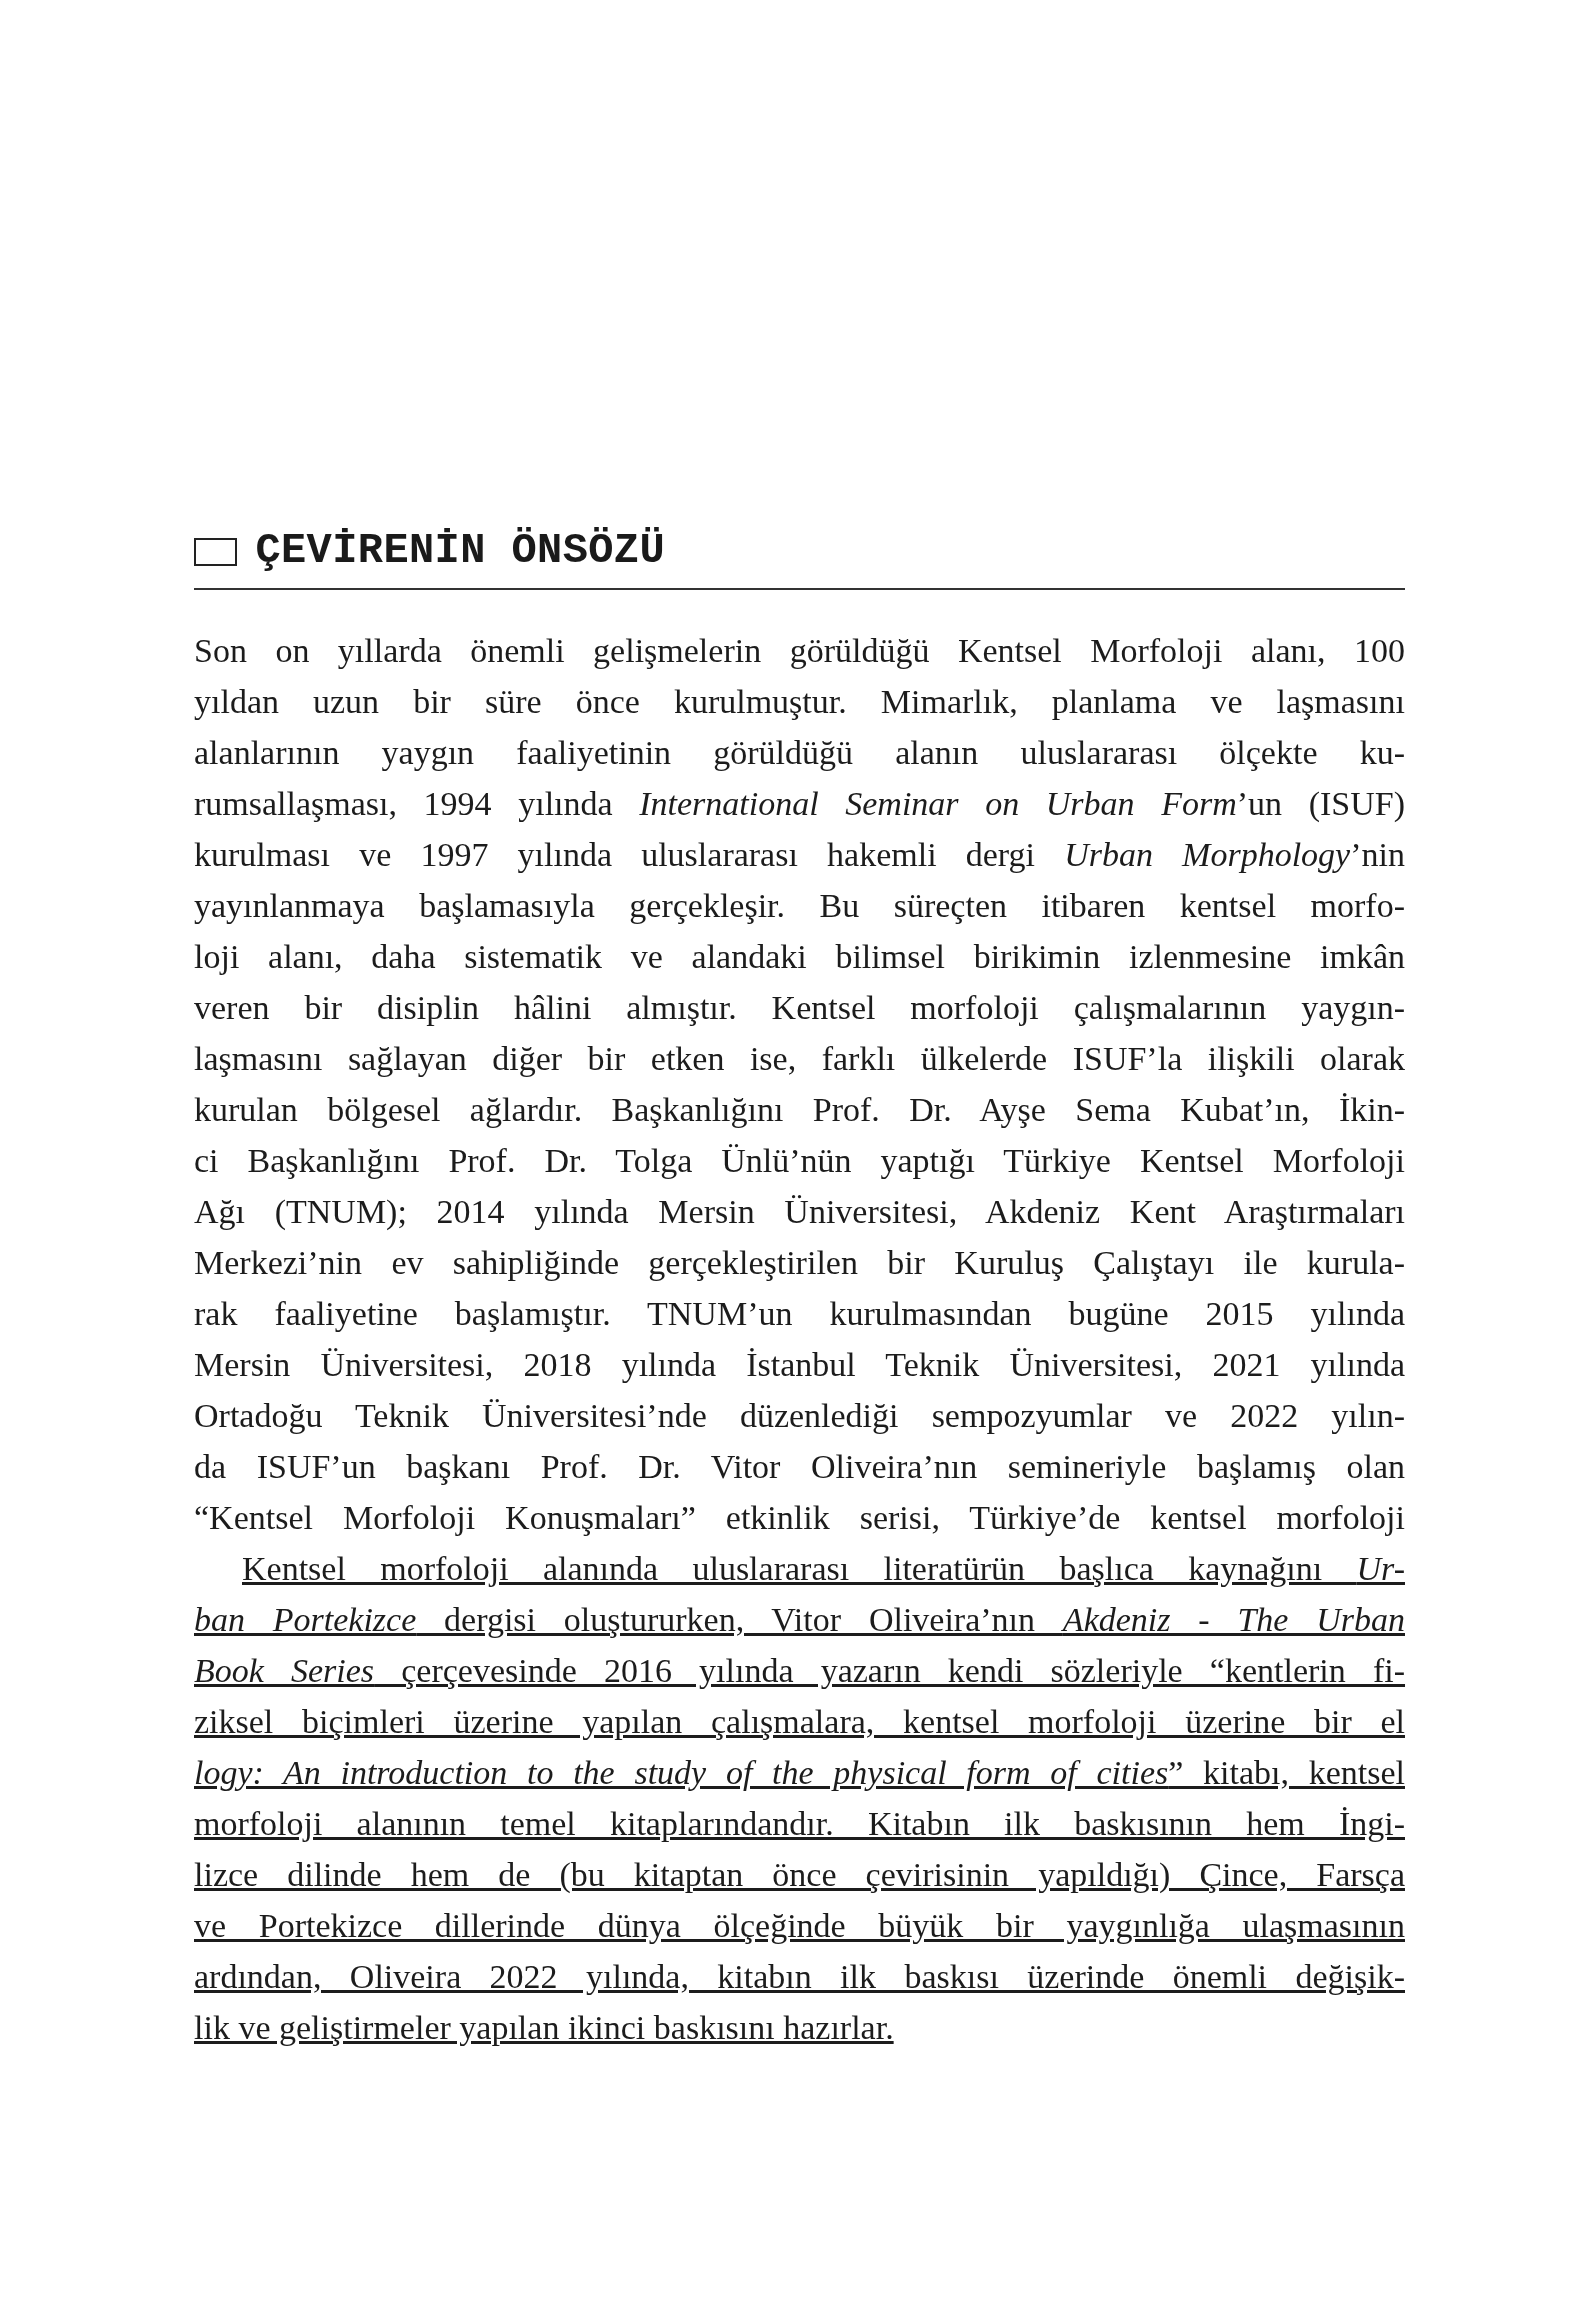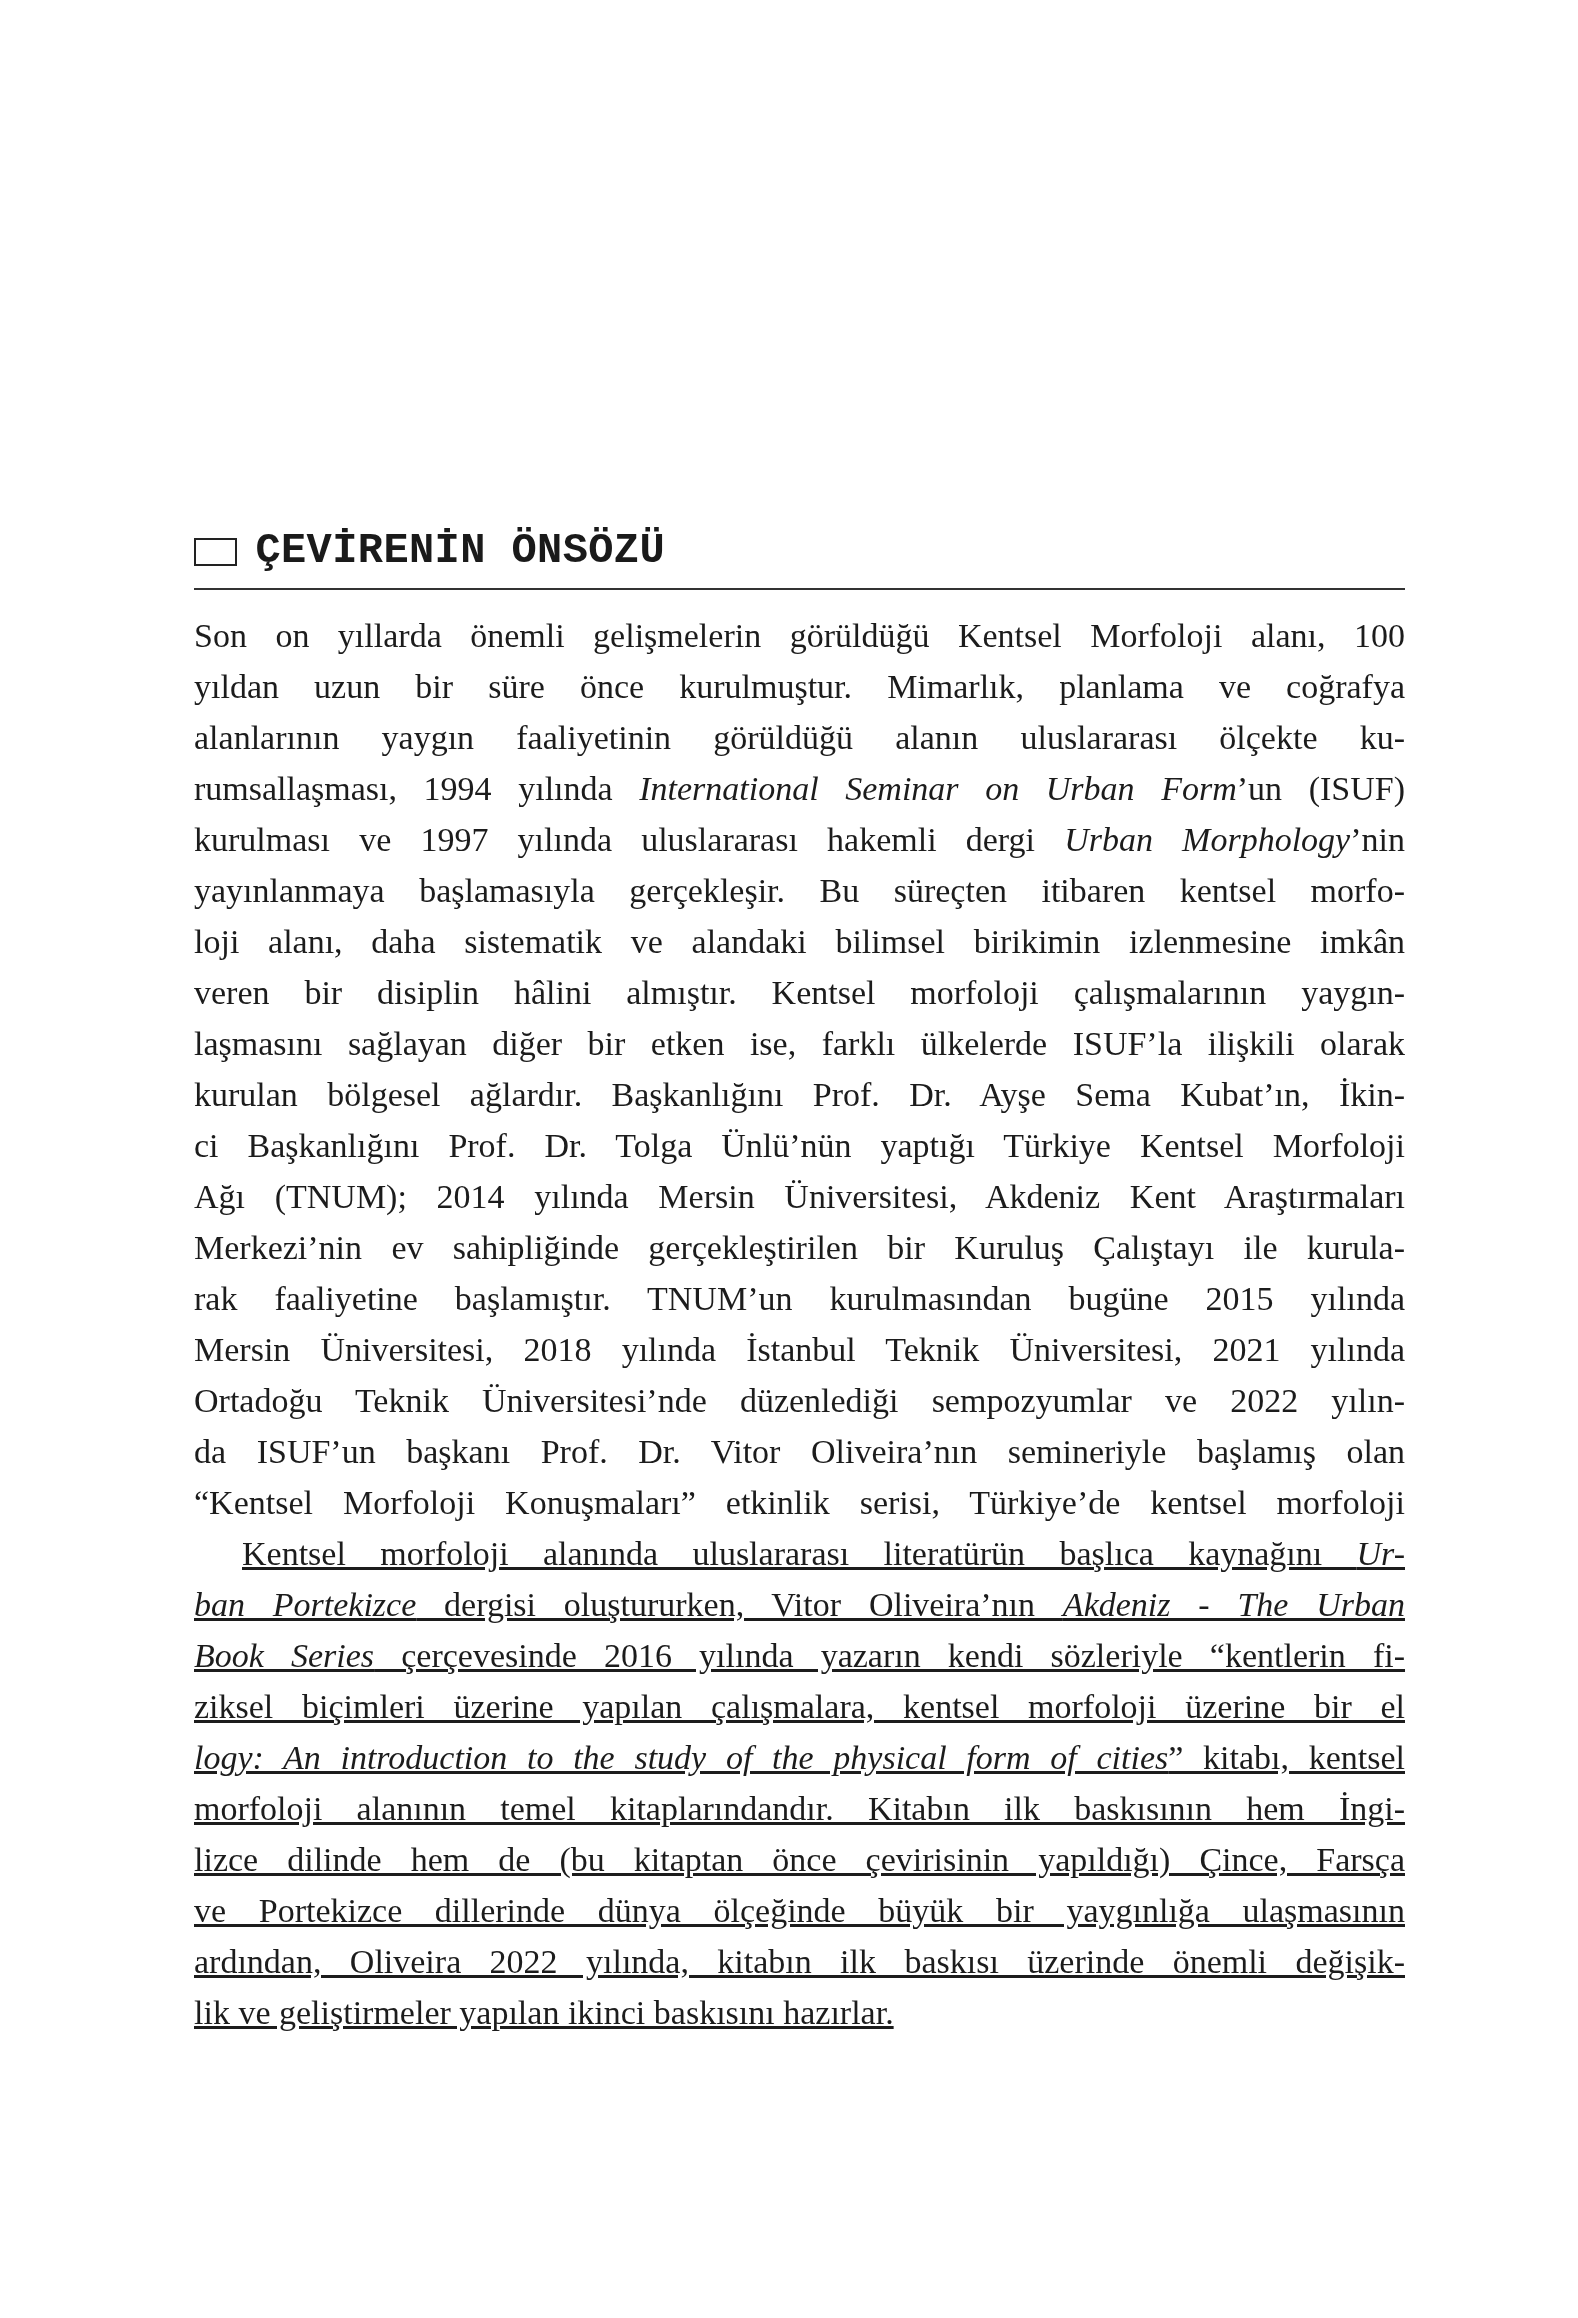--- a/index.html
+++ b/index.html
@@ -42,21 +42,21 @@
       letter-spacing: 0.4px;
       line-height: 1;
       color: #1a1a1a;
     }
     .heading-rule {
       margin-top: 8.4px;
       height: 0;
       border-top: 2.5px solid #333;
     }
     .body-text {
-      margin-top: 20px;
+      margin-top: 35px;
       font-size: 34px;
       line-height: 51px;
       text-align: justify;
       hyphens: manual;
     }
     .para {
       margin: 0;
     }
     .para + .para {
       text-indent: 48px;
@@ -88,21 +88,21 @@
 <div class="page">
   <div class="heading-row">
     <span class="heading-box"></span>
     <span class="heading-title">ÇEVİRENİN ÖNSÖZÜ</span>
   </div>
   <div class="heading-rule"></div>
 
   <div class="body-text">
     <div class="para" id="para-0">
         <span class="line first"><span>Son on yıllarda önemli gelişmelerin görüldüğü Kentsel Morfoloji alanı, 100</span></span>
-        <span class="line"><span>yıldan uzun bir süre önce kurulmuştur. Mimarlık, planlama ve coğrafya</span></span>
+        <span class="line"><span>yıldan uzun bir süre önce kurulmuştur. Mimarlık, planlama ve laşmasını</span></span>
         <span class="line"><span>alanlarının yaygın faaliyetinin görüldüğü alanın uluslararası ölçekte ku-</span></span>
         <span class="line"><span>rumsallaşması, 1994 yılında </span><em>International Seminar on Urban Form</em><span>’un (ISUF)</span></span>
         <span class="line"><span>kurulması ve 1997 yılında uluslararası hakemli dergi </span><em>Urban Morphology</em><span>’nin</span></span>
         <span class="line"><span>yayınlanmaya başlamasıyla gerçekleşir. Bu süreçten itibaren kentsel morfo-</span></span>
         <span class="line"><span>loji alanı, daha sistematik ve alandaki bilimsel birikimin izlenmesine imkân</span></span>
         <span class="line"><span>veren bir disiplin hâlini almıştır. Kentsel morfoloji çalışmalarının yaygın-</span></span>
         <span class="line"><span>laşmasını sağlayan diğer bir etken ise, farklı ülkelerde ISUF’la ilişkili olarak</span></span>
         <span class="line"><span>kurulan bölgesel ağlardır. Başkanlığını Prof. Dr. Ayşe Sema Kubat’ın, İkin-</span></span>
         <span class="line"><span>ci Başkanlığını Prof. Dr. Tolga Ünlü’nün yaptığı Türkiye Kentsel Morfoloji</span></span>
         <span class="line"><span>Ağı (TNUM); 2014 yılında Mersin Üniversitesi, Akdeniz Kent Araştırmaları</span></span>

